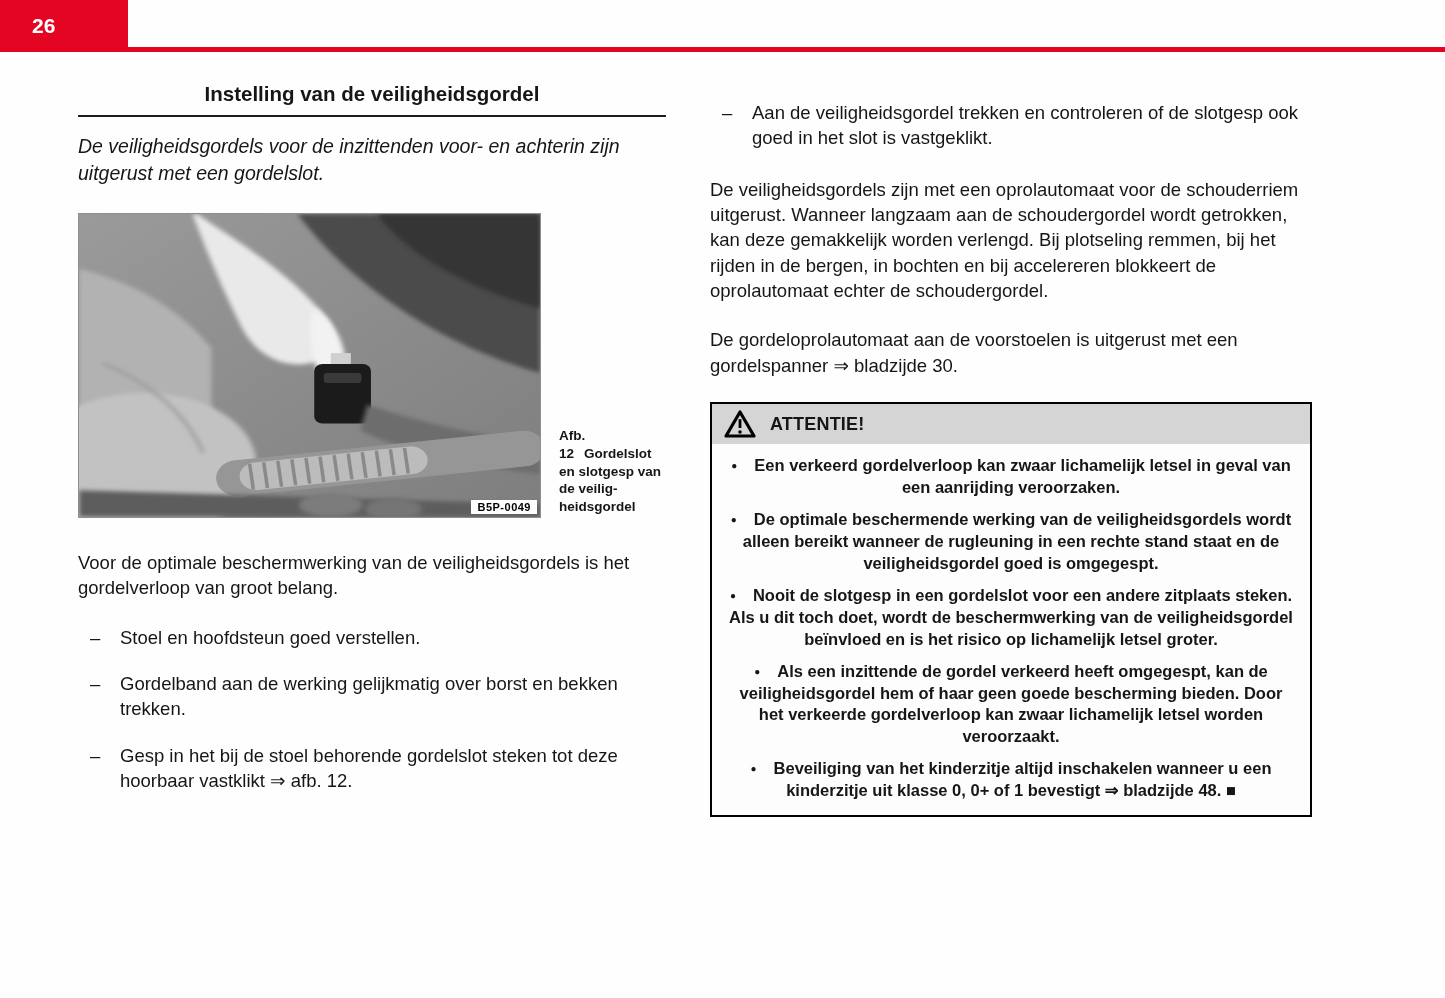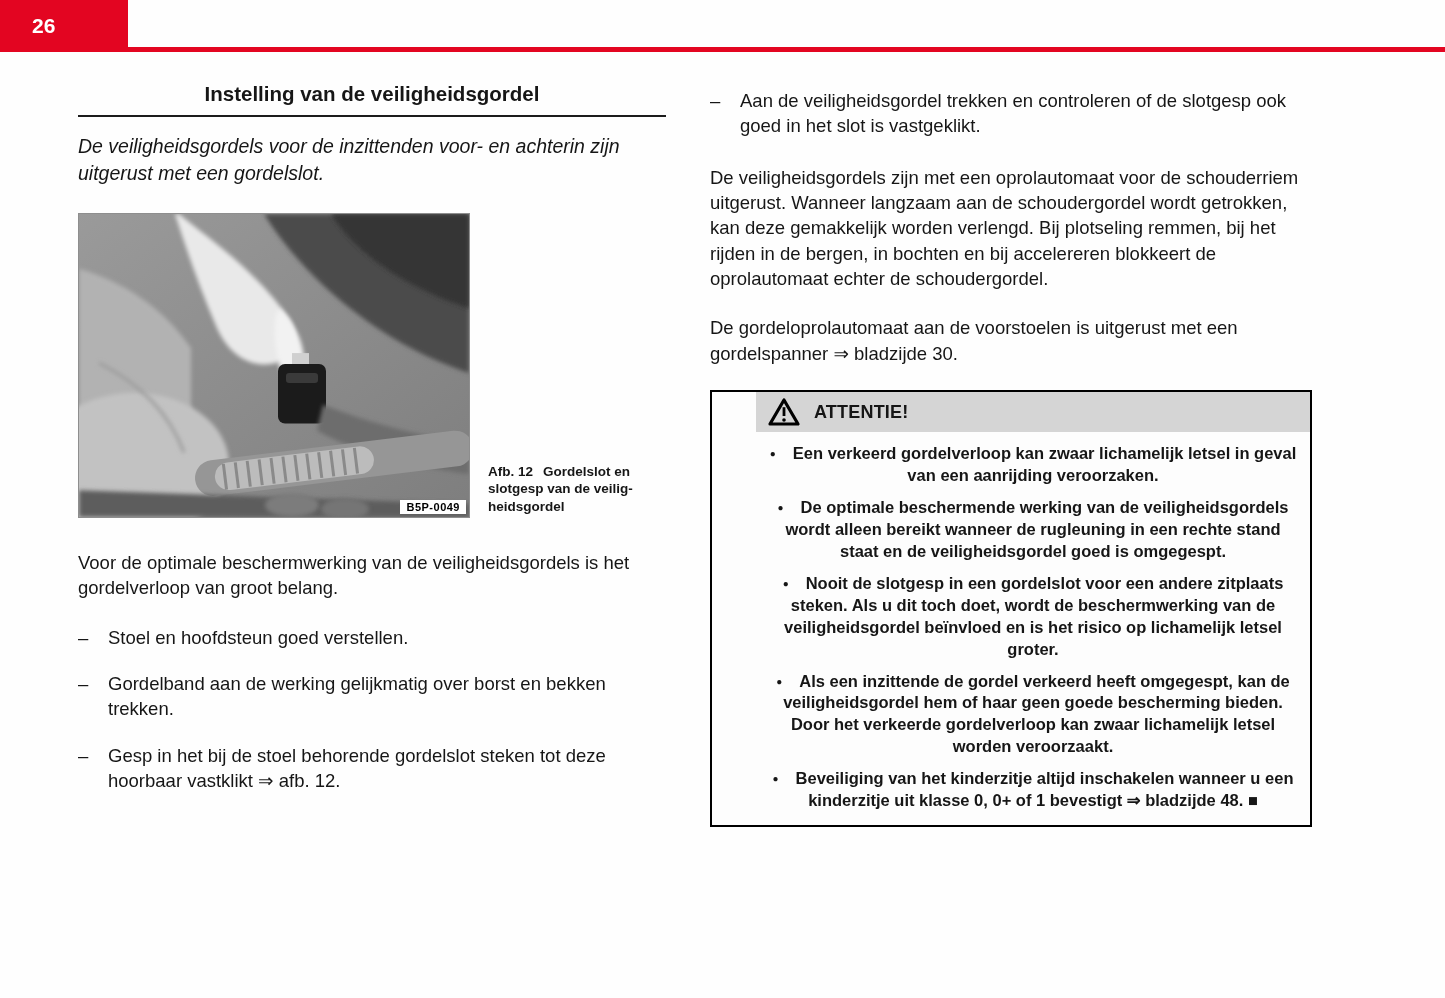--- a/index.html
+++ b/index.html
@@ -55,21 +55,21 @@
     margin: 0 0 27px 0;
   }
 
   
   figure.figure {
     display: flex; align-items: flex-end; gap: 18px;
     margin: 0 0 32px 0; padding: 0;
   }
   .photo {
     position: relative;
-    width: 392px; height: 305px;
+    width: 463px; height: 305px;
     border: 1px solid #8e8e8e;
     background: #fef9c3;
     flex: 0 0 auto;
     overflow: hidden;
   }
   .photo svg { display: block; width: 100%; height: 100%; }
   .photo-code {
     position: absolute; right: 3px; bottom: 3px;
     background: #fff; color: #000;
     font-size: 11px; font-weight: bold; letter-spacing: 0.5px;
@@ -81,40 +81,39 @@
     padding-bottom: 2px;
   }
   .cap-label { margin-right: 10px; }
 
   .body-par {
     font-size: 18.5px; line-height: 1.37;
     margin: 0 0 24px 0;
   }
 
   
-  ul.dash-list { list-style: none; margin: 0; padding: 0; }
+  ul.dash-list { list-style: none; margin: 12px; padding: 0; }
   ul.dash-list li {
     position: relative;
     padding-left: 30px;
     font-size: 18.5px; line-height: 1.37;
     margin-bottom: 21px;
   }
   ul.dash-list li::before {
     content: "\2013";
     position: absolute; left: 0; top: 0;
   }
   ul.dash-list li:last-child { margin-bottom: 0; }
   .col-right ul.dash-list { margin-bottom: 26px; }
 
   
   aside.warning {
     margin-top: 16px;
     border: 2px solid #000;
     background: #fdfdfd;
-    padding-left: 44px;
   }
   .warning-header {
     display: flex; align-items: center; gap: 13px;
     background: #d5d5d5;
     padding: 5px 11px;
   }
   .warn-icon { display: inline-flex; }
   .warn-title { font-size: 18px; font-weight: bold; letter-spacing: 0.2px; }
   .warning-body { padding: 11px 13px 13px 13px; text-align: center; }
   .warn-item {

